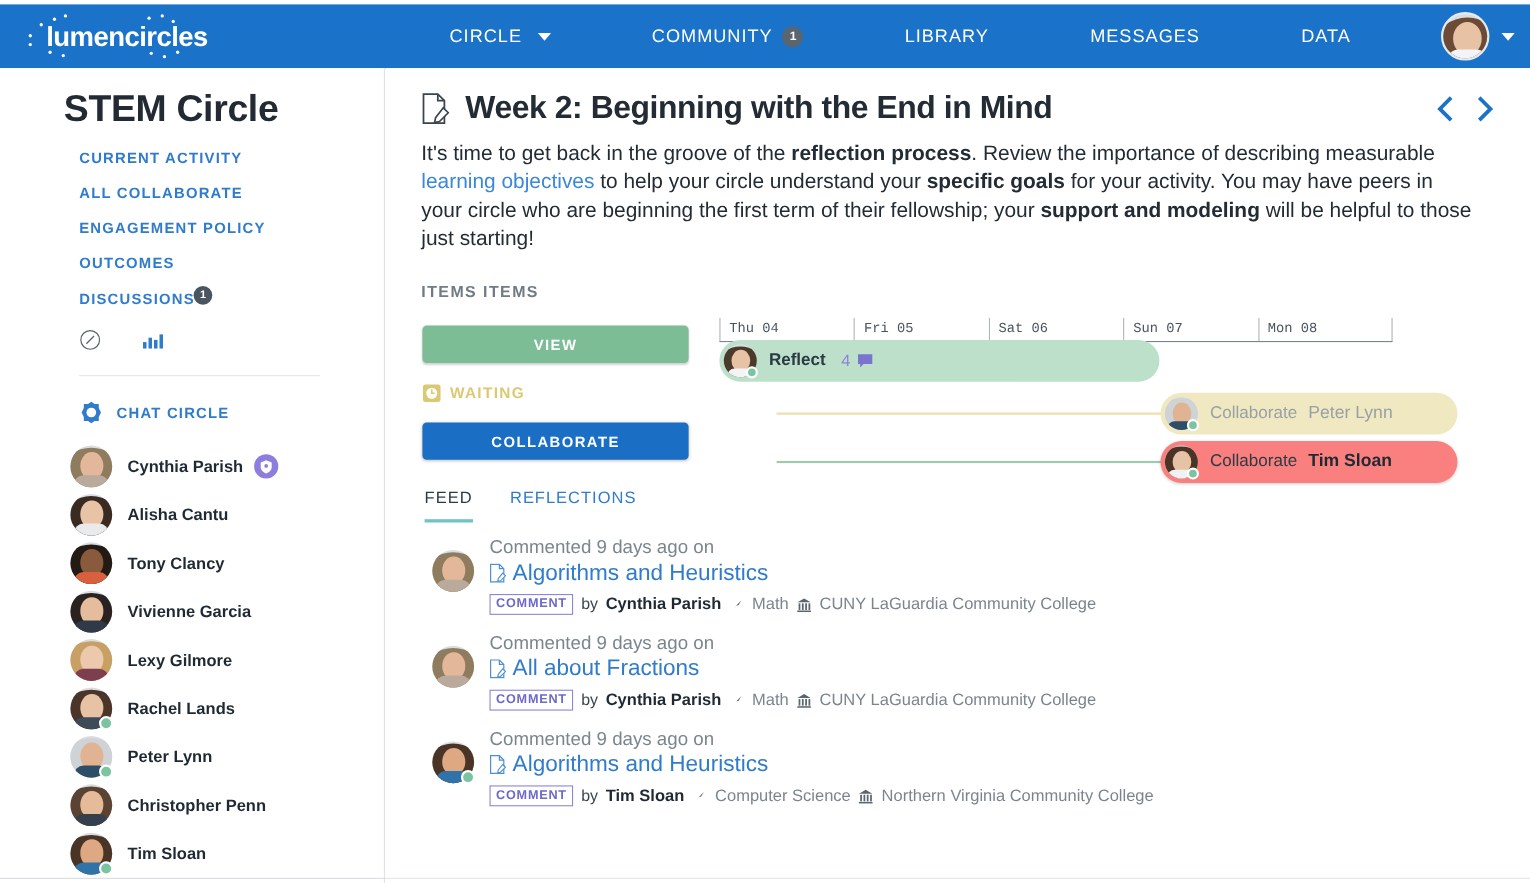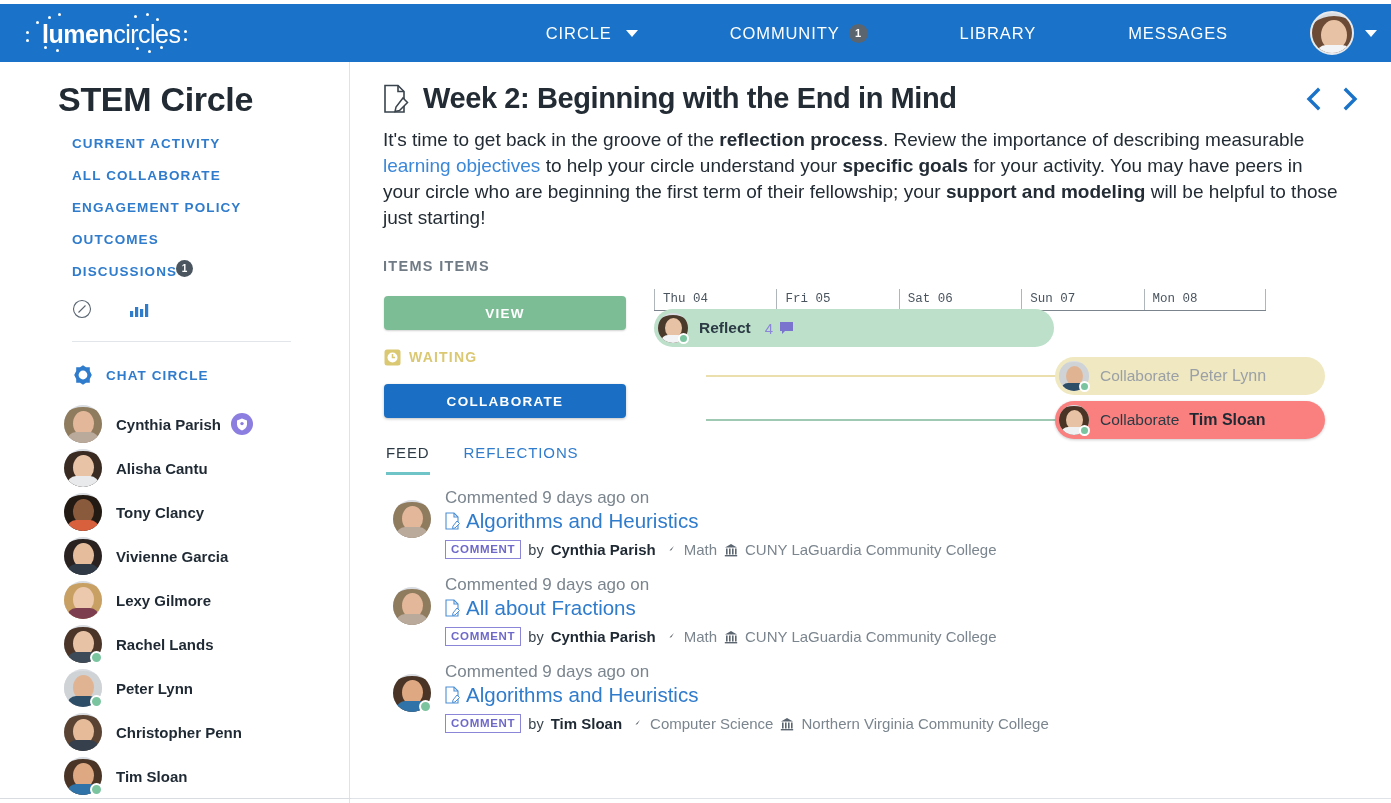--- a/index.html
+++ b/index.html
@@ -17,21 +17,21 @@
     background: #1a73c8;
     display: flex; align-items: center;
   }
   #logo { margin-left: 24px; display: flex; align-items: center; height: 40px; }
   .logo-dots { position: relative; width: 186px; height: 40px; }
   .logo-text {
     position: absolute; left: 18px; top: 7px;
     color: #fff; font-size: 25px; letter-spacing: -0.5px; white-space: nowrap;
   }
   .logo-text .b { font-weight: 700; }
-  .logo-text .l { font-weight: 400; }
+  .logo-text .l { font-weight: 700; }
   .dot { position: absolute; width: 3px; height: 3px; border-radius: 50%; background: #fff; }
 
   #navlinks { margin-left: auto; display: flex; align-items: center; height: 58px; gap: 48px; }
   .navitem {
     color: #ffffff; font-size: 16.5px; letter-spacing: 0.9px; font-weight: 400;
     padding: 0 22px; display: flex; align-items: center; height: 58px;
     cursor: pointer; white-space: nowrap;
   }
   .caret-down {
     width: 0; height: 0; margin-left: 14px;
@@ -246,20 +246,23 @@
     <div class="navitem">
       <span>COMMUNITY</span>
       <span class="nav-badge">1</span>
     </div>
     <div class="navitem">
       <span>LIBRARY</span>
     </div>
     <div class="navitem">
       <span>MESSAGES</span>
     </div>
+    <div class="navitem">
+      <span>DATA</span>
+    </div>
     <div id="avatar-nav-wrap">
       <div class="avatar" id="avatar-nav">
         <span class="ah" style="left:-6px;top:3px;width:56px;height:44px;background:#6b4b36"></span>
         <span class="ah" style="left:9px;top:7px;width:26px;height:30px;background:#e8c2a4"></span>
         <span class="ah" style="left:4px;top:32px;width:36px;height:20px;background:#f3f4f5;border-radius:14px"></span>
       </div>
       <span class="caret-down-sm"></span>
     </div>
   </div>
 </div>

